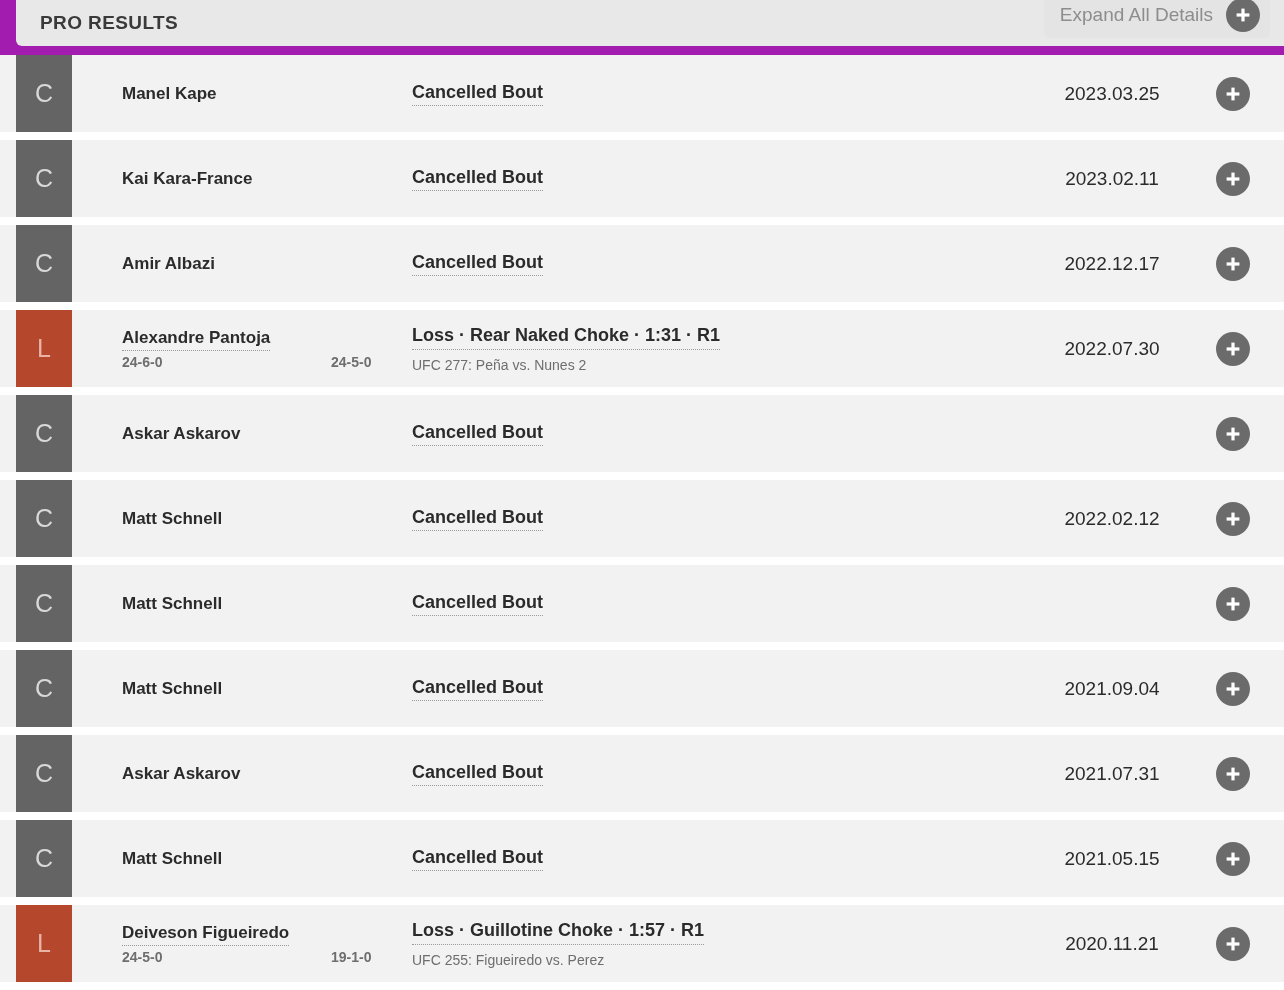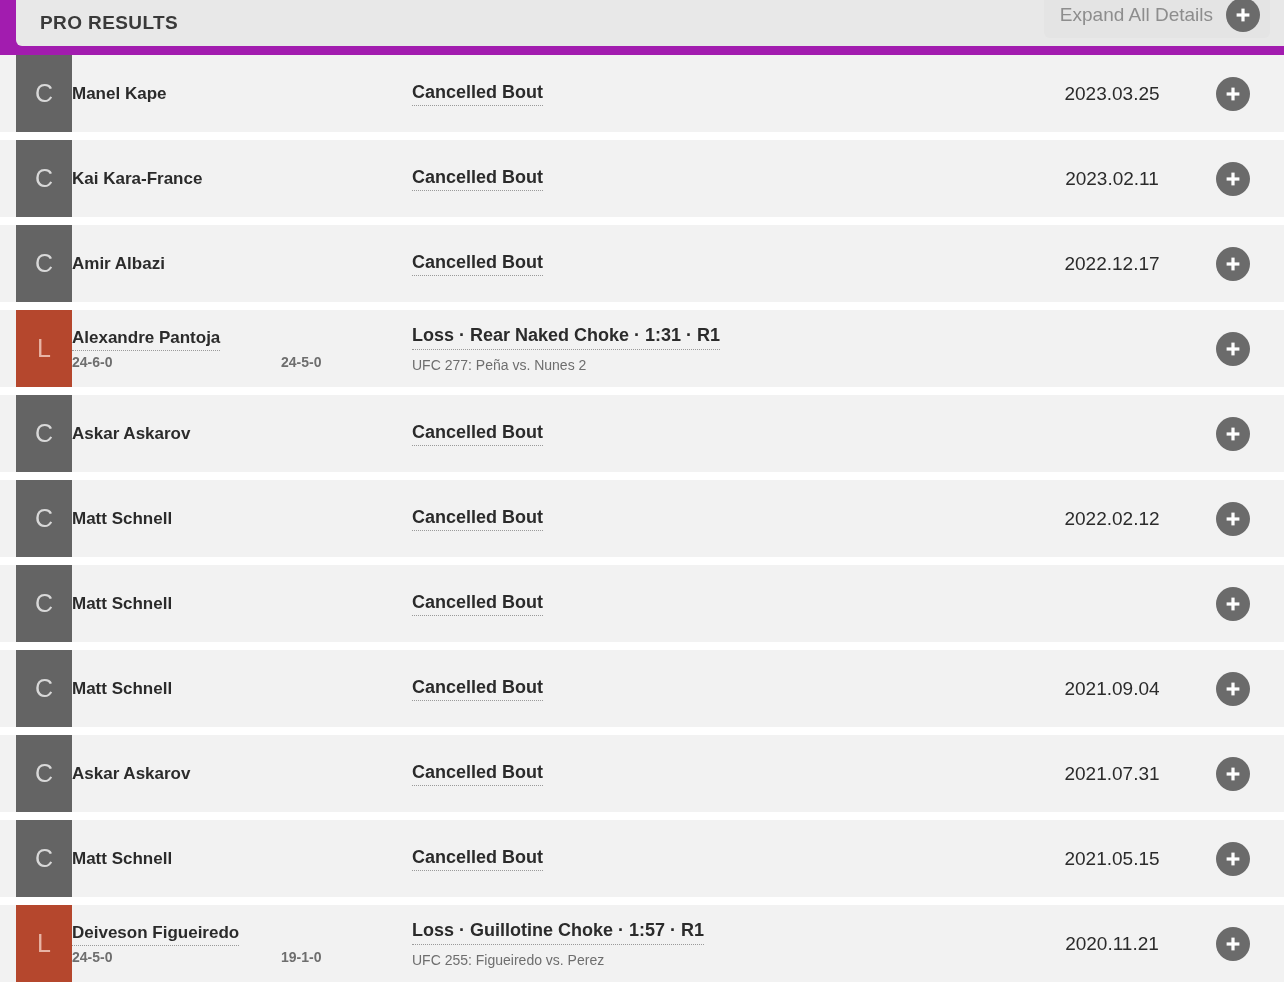--- a/index.html
+++ b/index.html
@@ -107,20 +107,21 @@
     font-size: 25px;
     font-weight: normal;
     color: #d8d8d8;
   }
   .result-badge.badge-c { background: #646464; }
   .result-badge.badge-l { background: #b5472d; color: #e8b4a5; }
 
   .opponent-cell {
     flex: 0 0 auto;
     width: 340px;
+    padding-left: 50px;
     display: flex;
     flex-direction: column;
     justify-content: center;
   }
 
   .opponent-name {
     font-size: 17px;
     font-weight: bold;
     color: #2b2b2b;
     line-height: 1.25;
@@ -267,20 +268,21 @@
           <span class="opponent-name linked">Alexandre Pantoja</span>
           <div class="record-line">
             <span class="record-self">24-6-0</span>
             <span class="record-opp">24-5-0</span>
           </div>
         </div>
         <div class="outcome-cell">
           <span class="outcome-main">Loss · Rear Naked Choke · 1:31 · R1</span>
           <span class="outcome-event">UFC 277: Peña vs. Nunes 2</span>
         </div>
+        <div class="date-cell">2022.07.30</div>
         <div class="expand-cell">
           <span class="plus-circle">
             <svg width="18" height="18" viewBox="0 0 18 18" aria-hidden="true">
               <rect x="7.4" y="2.6" width="3.2" height="12.8" fill="#ffffff"></rect>
               <rect x="2.6" y="7.4" width="12.8" height="3.2" fill="#ffffff"></rect>
             </svg>
           </span>
         </div>
       </div>
       <div class="result-row">

